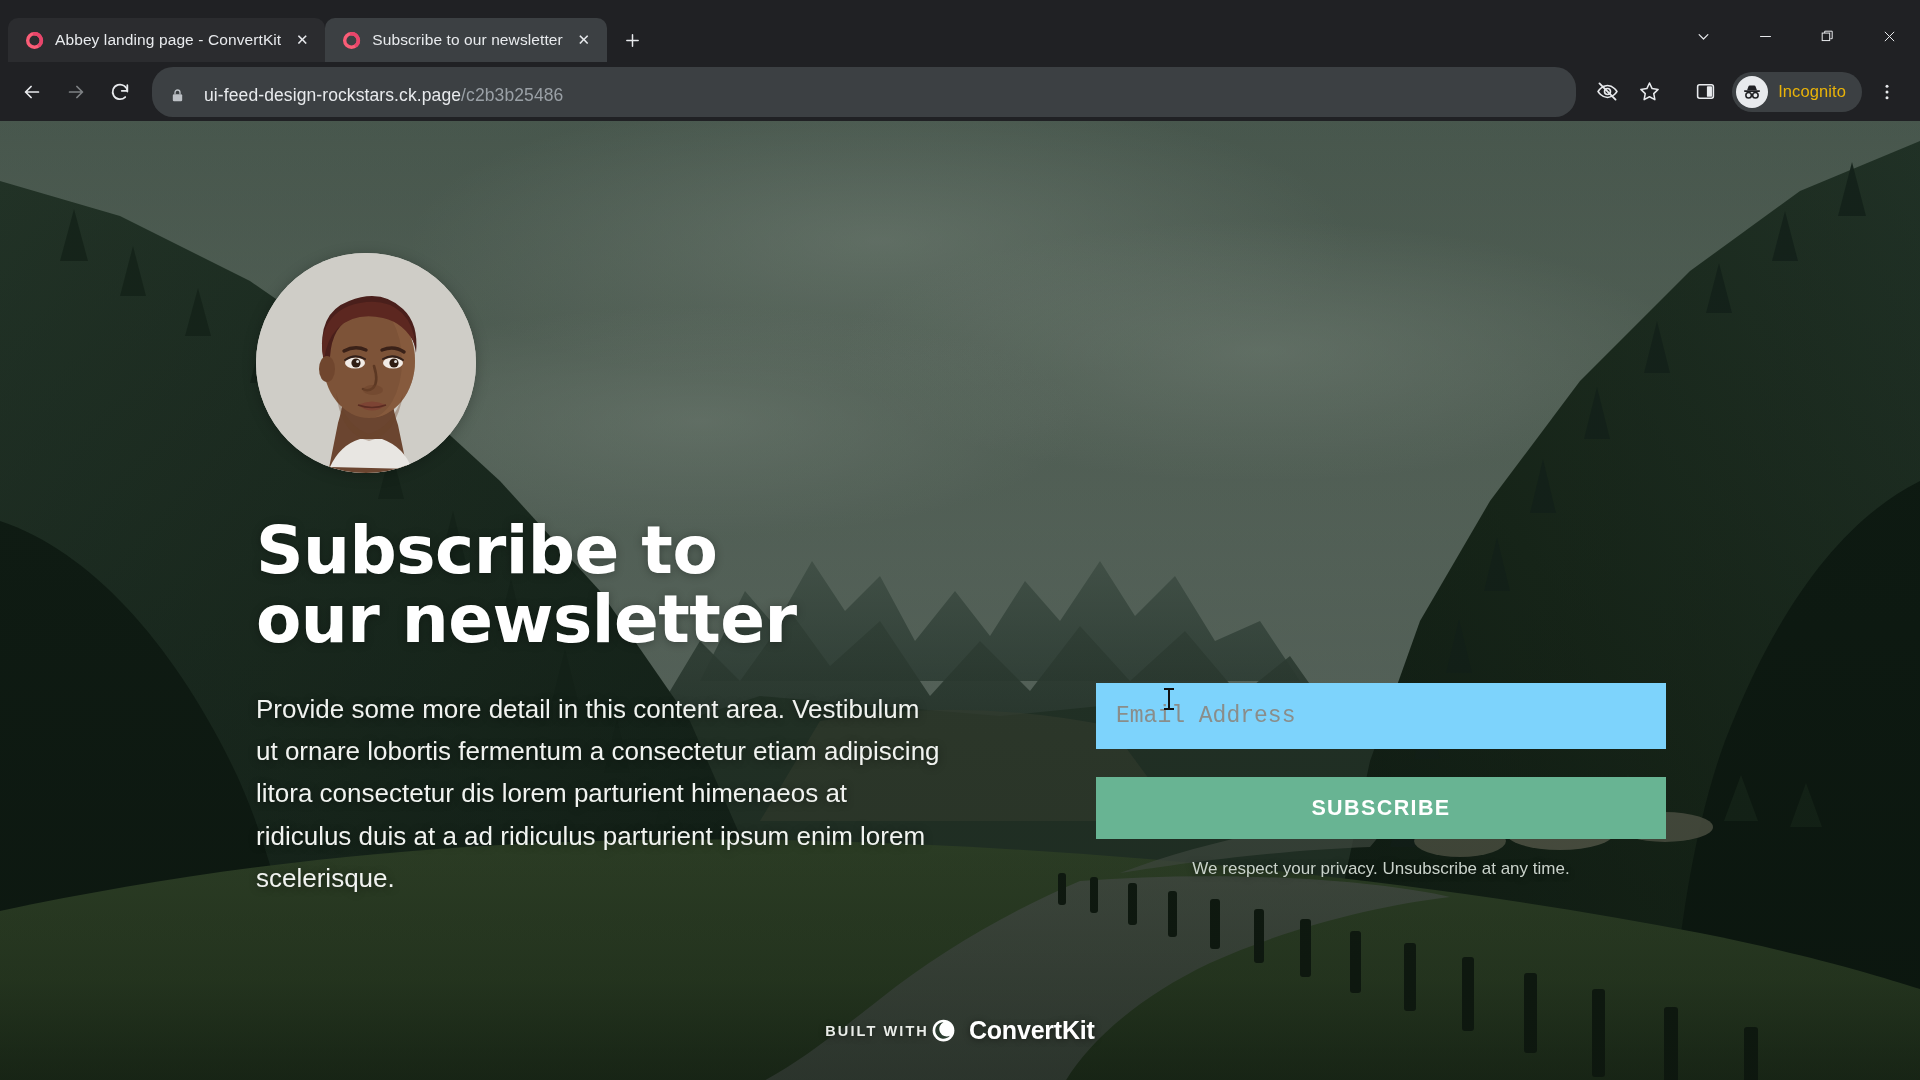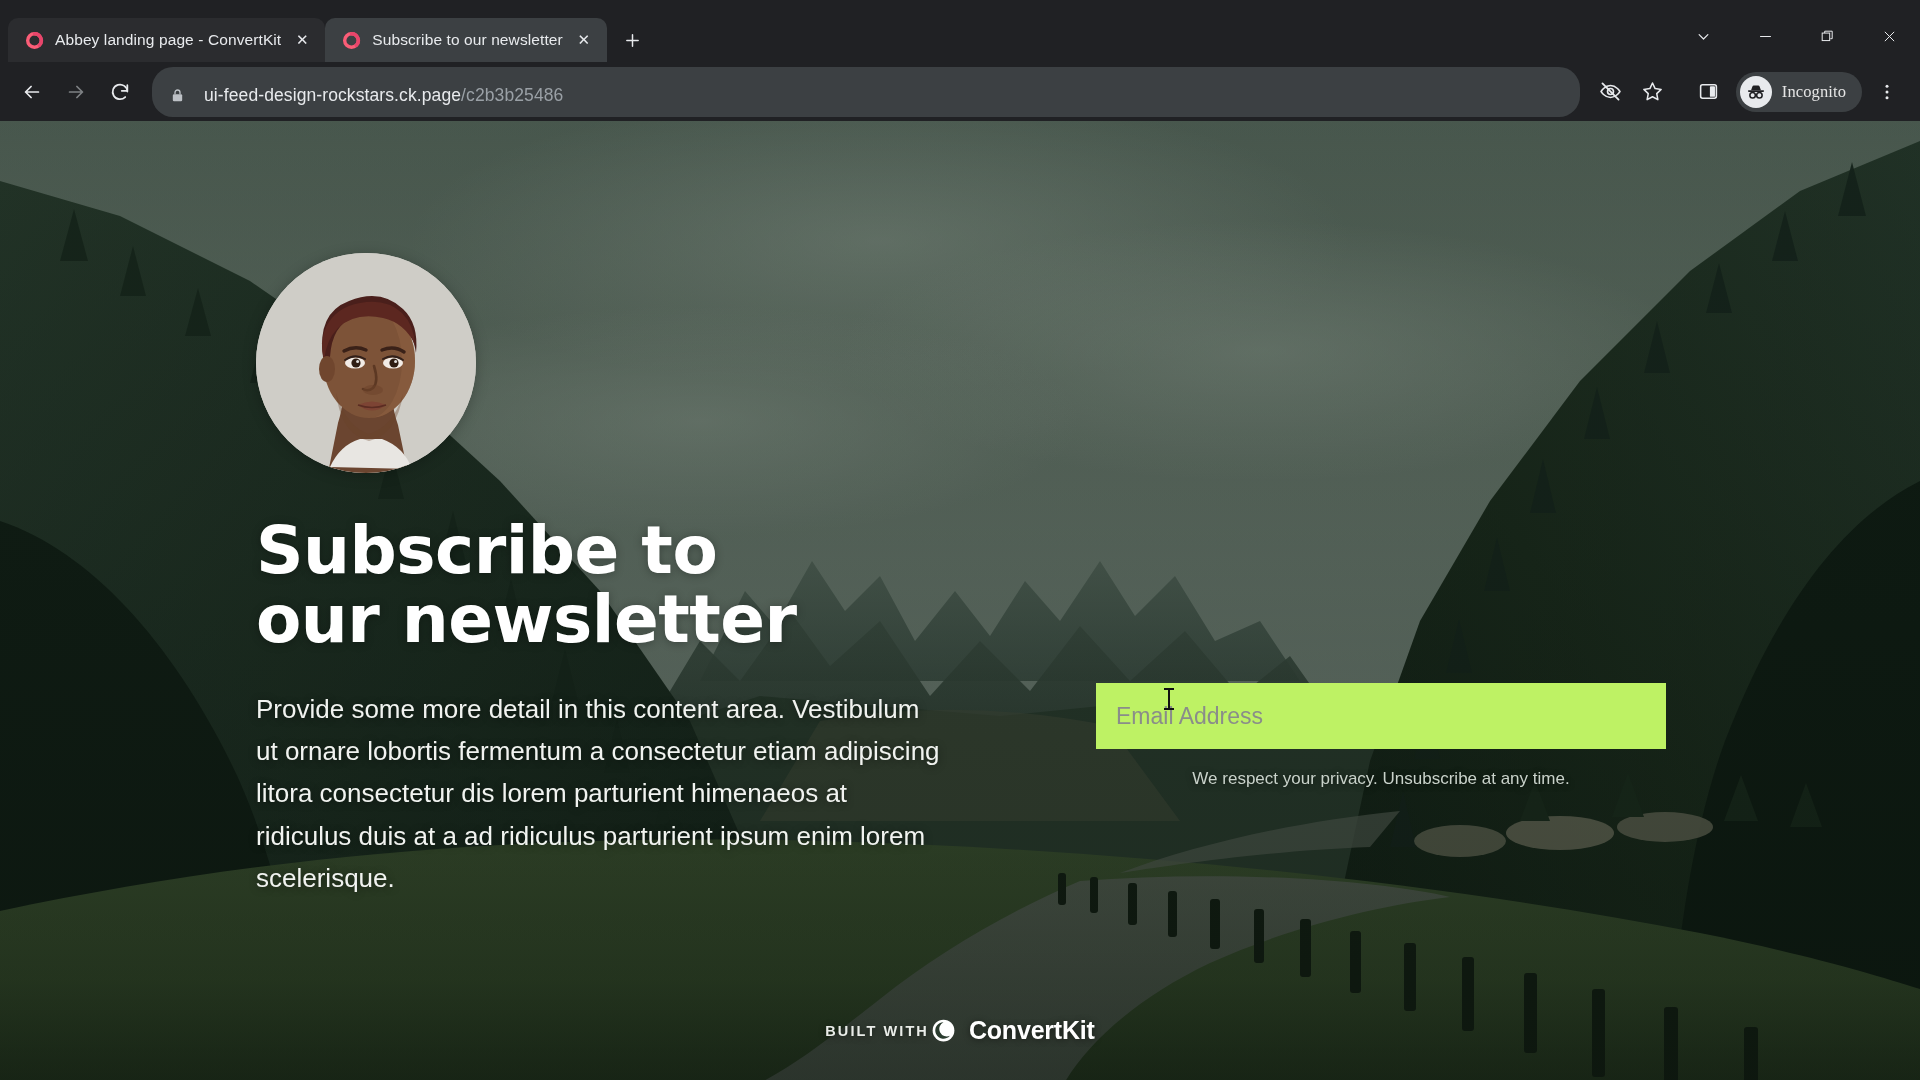--- a/index.html
+++ b/index.html
@@ -149,21 +149,21 @@
     padding: 0 16px 0 4px;
     margin-left: 6px;
   }
   #incognito-chip .ic-avatar {
     width: 32px; height: 32px; border-radius: 50%;
     background: #e8eaed;
     display: flex; align-items: center; justify-content: center;
     margin-right: 10px;
   }
   #incognito-chip .ic-label {
-    color: #e5e5e5; font-size: 16.5px; letter-spacing: .1px; font-family: Liberation Serif, serif;
+    color: #eab308; font-size: 16.5px; letter-spacing: .1px;
   }
 
   
   #page {
     flex: 1 1 auto;
     position: relative;
     overflow: hidden;
     background: #0d1a10;
   }
 
@@ -229,24 +229,24 @@
   #form-col {
     position: absolute;
     left: 1096px;
     top: 562px;
     width: 570px;
   }
 
   #email-input {
     width: 100%;
     height: 66px;
-    background: #bef264;
+    background: #7dd3fc;
     border: none;
     outline: none;
-    font-family: Liberation Sans, sans-serif;
+    font-family: Liberation Mono, monospace;
     font-size: 23px;
     color: #333333;
     padding: 0 20px;
     display: block;
   }
   #email-input::placeholder { color: #8a8d8a; opacity: 1; }
 
   #subscribe-btn {
     width: 100%;
     height: 62px;
@@ -625,20 +625,21 @@
           </svg>
         </div>
 
         <h1 id="headline">Subscribe to our newsletter</h1>
 
         <p id="subcopy">Provide some more detail in this content area. Vestibulum ut ornare lobortis fermentum a consectetur etiam adipiscing litora consectetur dis lorem parturient himenaeos at ridiculus duis at a ad ridiculus parturient ipsum enim lorem scelerisque.</p>
       </div>
 
       <div id="form-col">
         <input id="email-input" type="text" placeholder="Email Address" style="">
+        <button id="subscribe-btn">SUBSCRIBE</button>
         <div id="privacy-note">We respect your privacy. Unsubscribe at any time.</div>
       </div>
 
       <div id="built-with">
         <span class="bw-label">BUILT WITH</span>
         <span class="bw-brand">
           <span style="display:flex;">
             <svg width="29" height="29" viewBox="0 0 24 24">
               <circle cx="12" cy="12" r="9" fill="#ffffff"></circle>
               <path d="M12 5.2a6.8 6.8 0 1 0 5.3 11.05 A5.3 5.3 0 1 1 12 5.2z" fill="#2a3b2e"></path>

